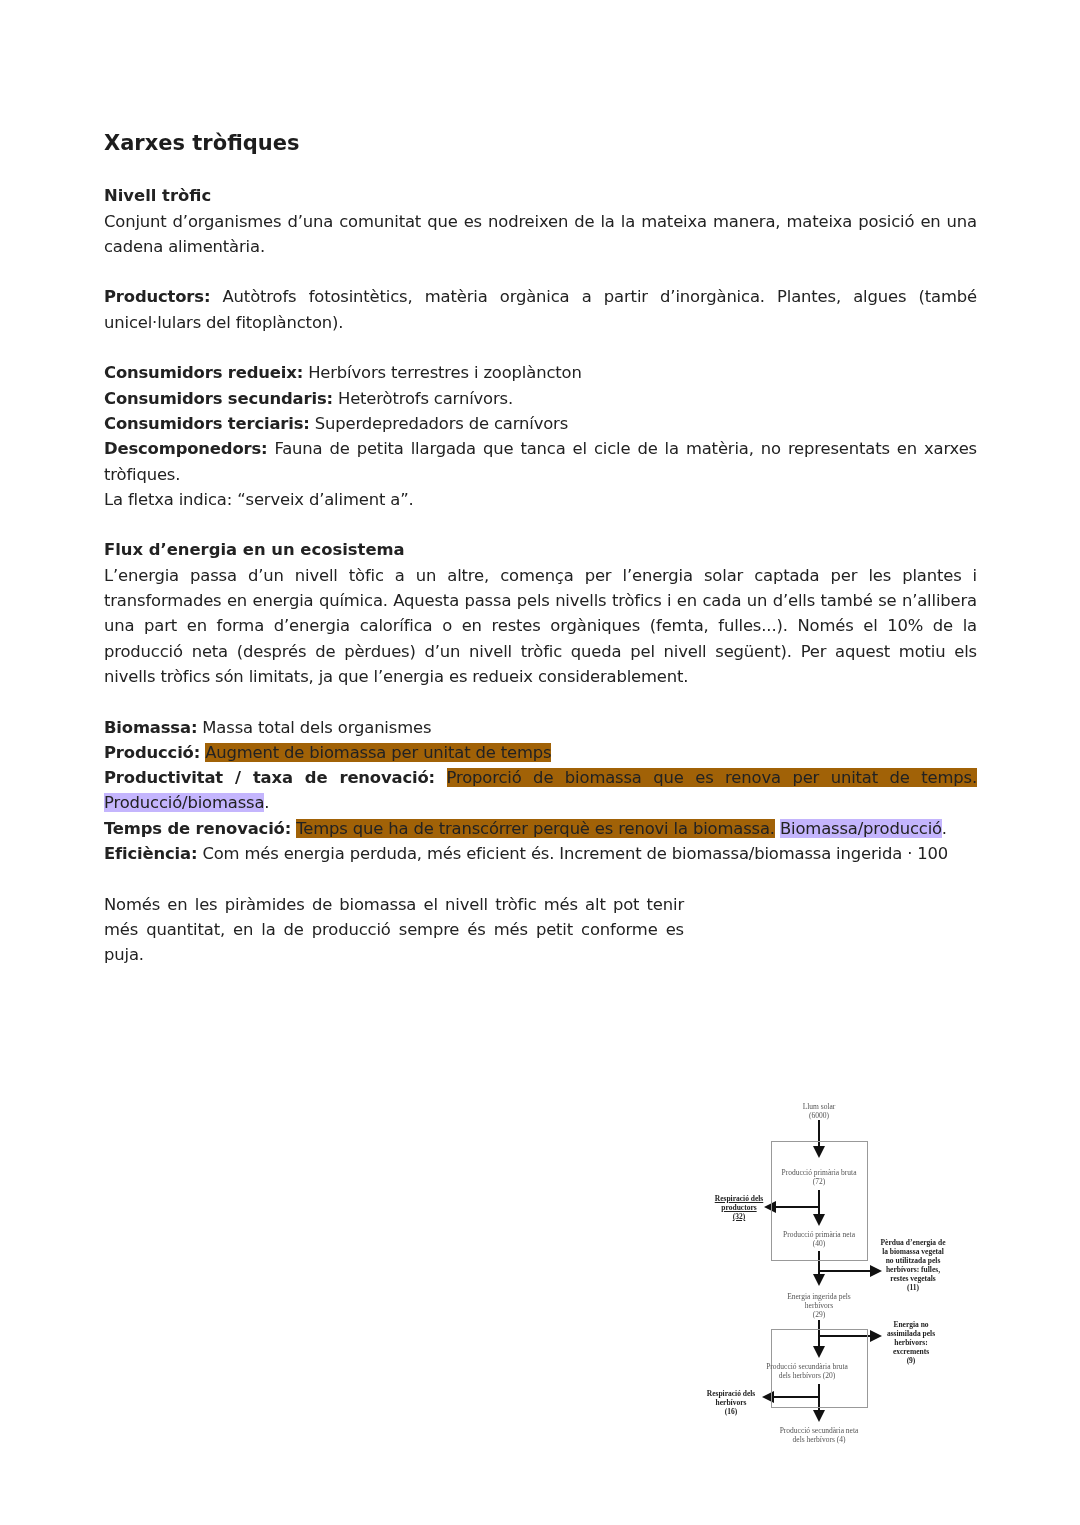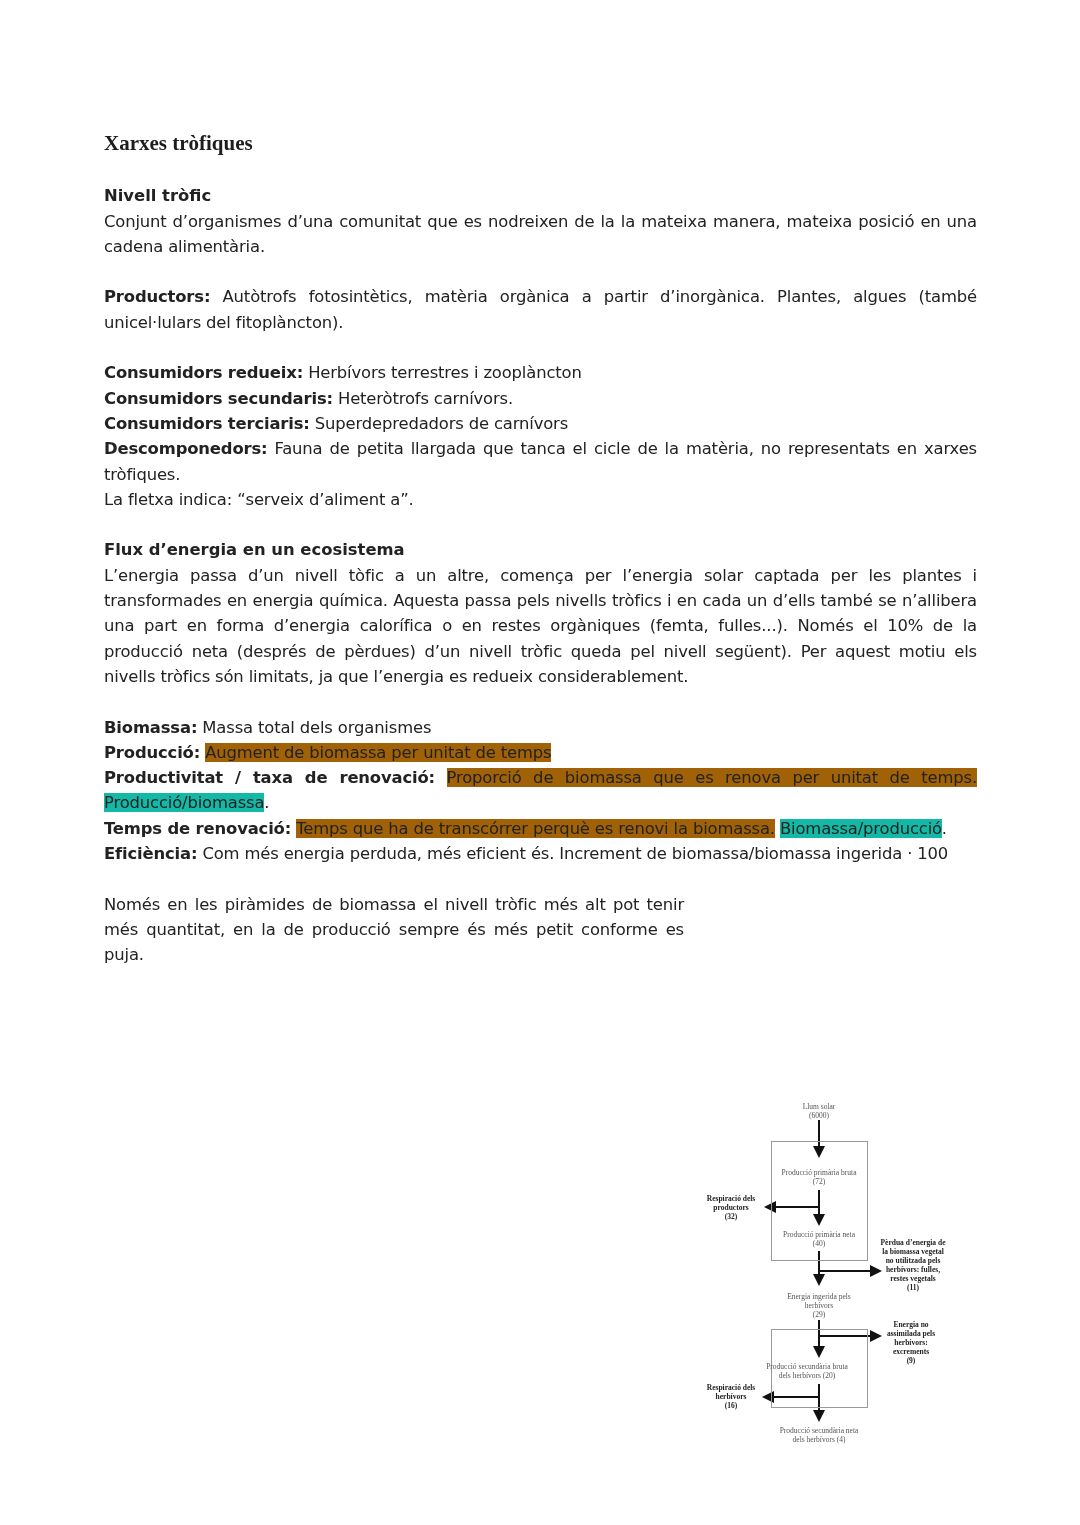--- a/index.html
+++ b/index.html
@@ -1,25 +1,25 @@
 <!DOCTYPE html>
 <html><head>
 <meta charset="utf-8">
 <style>
   html, body { margin: 0; padding: 0; background: #ffffff; }
   body { width: 1080px; height: 1525px; position: relative; overflow: hidden;
          font-family: "DejaVu Sans", sans-serif; color: #222222; }
   .page { position: absolute; left: 104px; top: 128px; width: 873px; }
-  .h1 { font-size: 21px; font-weight: bold; line-height: 30px; color: #1d1d1d; margin: 0; font-family: Liberation Serif, serif; }
+  .h1 { font-size: 21px; font-weight: bold; line-height: 30px; color: #1d1d1d; margin: 0; }
   .p { font-size: 16.4px; line-height: 25.3px; margin: 0; text-align: justify; text-align-last: left; letter-spacing: -0.15px; }
   .h2 { font-size: 16.4px; line-height: 25.3px; font-weight: bold; margin: 0; }
   .b { font-weight: bold; }
   .gap { height: 25.3px; }
   .hl-y { background: #a16207; }
-  .hl-g { background: #14b8a6; }
+  .hl-g { background: #c4b5fd; }
   .narrow { width: 580px; }
   
   .diagram { position: absolute; left: 700px; top: 1098px; width: 260px; height: 350px;
              font-family: "Liberation Serif", serif; color: #555555; }
   .dlabel { position: absolute; font-size: 7.5px; line-height: 9px; text-align: center; }
   .dlabel.bold { font-weight: bold; color: #222222; }
   .dbox { position: absolute; border: 1px solid #999999; }
   svg.arrows { position: absolute; left: 0; top: 0; }
 </style>
 </head>
@@ -90,21 +90,21 @@
   <div class="dbox" style="left:71px; top:231px; width:95px; height:77px;"></div>
 
   <div class="dlabel" style="left:89px; top:4px; width:60px;">
     <div>Llum solar</div>
     <div>(6000)</div>
   </div>
   <div class="dlabel" style="left:74px; top:70px; width:90px;">
     <div>Producció primària bruta</div>
     <div>(72)</div>
   </div>
-  <div class="dlabel bold" style="left:0px; top:96px; width:62px;">
+  <div class="dlabel bold" style="left:8px; top:96px; width:62px;text-decoration:underline;">
     <div>Respiració dels productors</div>
     <div>(32)</div>
   </div>
   <div class="dlabel" style="left:74px; top:132px; width:90px;">
     <div>Producció primària neta</div>
     <div>(40)</div>
   </div>
   <div class="dlabel bold" style="left:178px; top:140px; width:70px;">
     <div>Pèrdua d’energia de la biomassa vegetal no utilitzada pels herbívors: fulles, restes vegetals</div>
     <div>(11)</div>
@@ -113,20 +113,20 @@
     <div>Energia ingerida pels herbívors</div>
     <div>(29)</div>
   </div>
   <div class="dlabel bold" style="left:180px; top:222px; width:62px;">
     <div>Energia no assimilada pels herbívors: excrements</div>
     <div>(9)</div>
   </div>
   <div class="dlabel" style="left:66px; top:264px; width:82px;">
     <div>Producció secundària bruta dels herbívors (20)</div>
   </div>
-  <div class="dlabel bold" style="left:0px; top:285px; width:62px;">
+  <div class="dlabel bold" style="left:0px; top:291px; width:62px;">
     <div>Respiració dels herbívors</div>
     <div>(16)</div>
   </div>
   <div class="dlabel" style="left:78px; top:328px; width:82px;">
     <div>Producció secundària neta dels herbívors (4)</div>
   </div>
 </div>
 
 </body></html>

